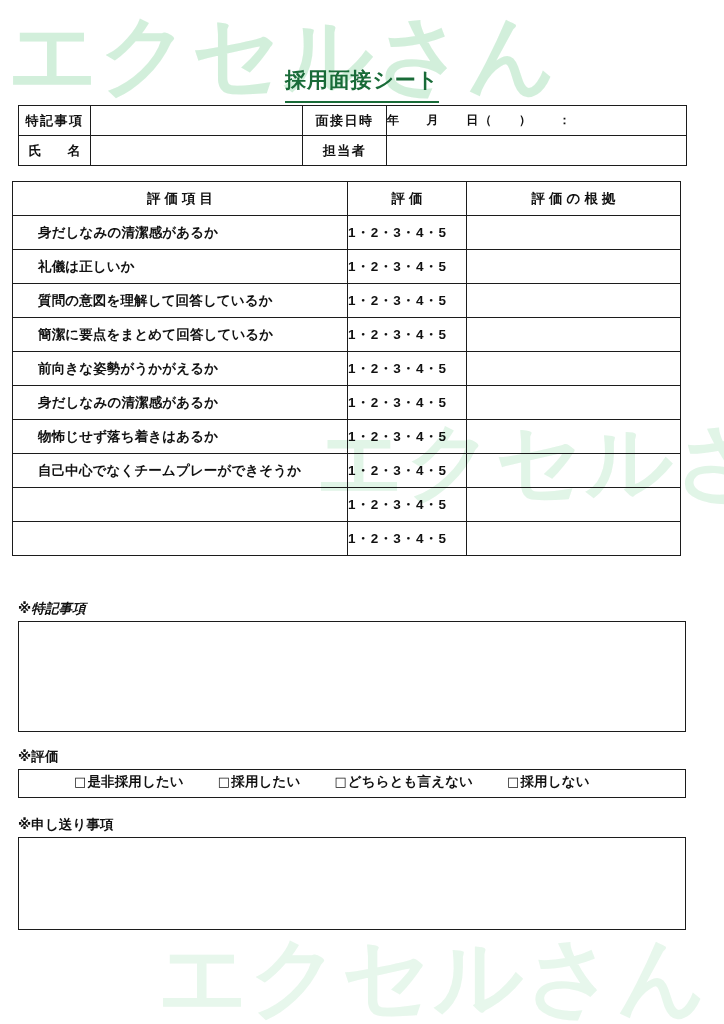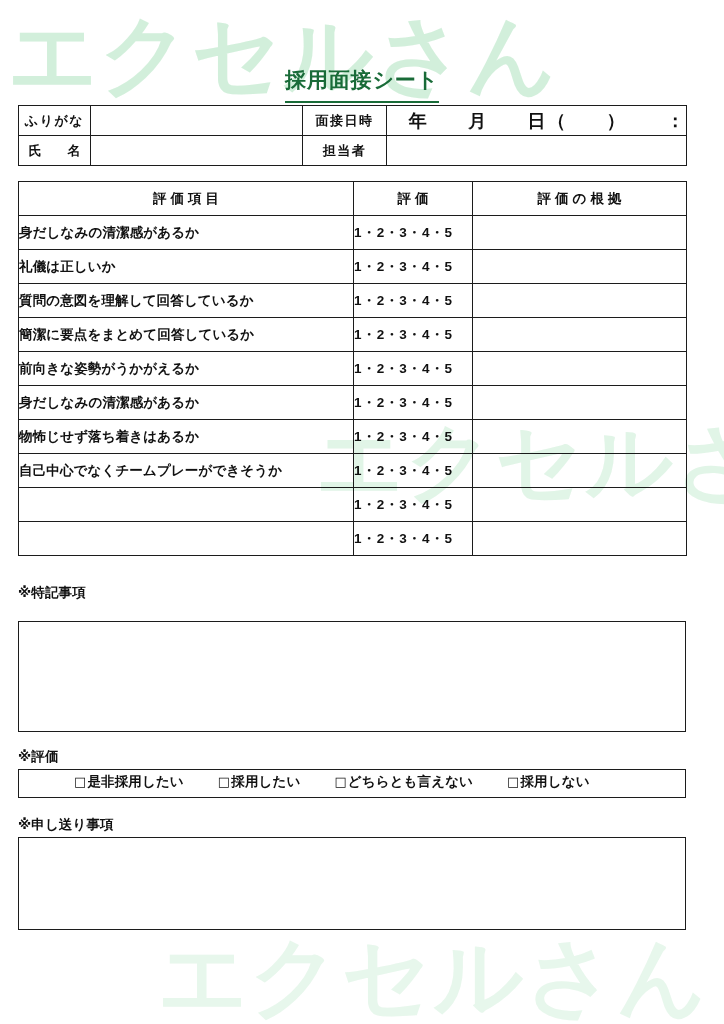--- a/index.html
+++ b/index.html
@@ -98,44 +98,44 @@
     width: 668px;
   }
   .info-table td { height: 30px; }
   .info-label {
     text-align: center;
     letter-spacing: 0.12em;
     font-size: 13px;
   }
   .info-label.spaced { letter-spacing: 0.5em; text-indent: 0.5em; }
   .date-value {
-    text-align: right;
+    text-align: left;
     letter-spacing: 0.1em;
-    font-size: 18px;
+    font-size: 12px;
     font-weight: 700;
   }
 
   
   .eval-table {
     position: absolute;
-    left: 18px;
+    left: 12px;
     top: 181px;
     width: 668px;
   }
   .eval-table th,
   .eval-table td { height: 34px; }
   .eval-table thead th {
     text-align: center;
     letter-spacing: 0.3em;
     text-indent: 0.3em;
     font-size: 13.5px;
   }
   .eval-item {
     text-align: left;
-    padding-left: 0;
+    padding-left: 25px;
     font-size: 13.5px;
     letter-spacing: 0.01em;
   }
   .eval-score {
     text-align: left;
     font-size: 13.5px;
     letter-spacing: 0.06em;
     font-weight: 700;
     font-family: "Liberation Sans", "DejaVu Sans", sans-serif;
   }
@@ -150,21 +150,21 @@
     color: #111;
     letter-spacing: 0.01em;
   }
   .field-box {
     position: absolute;
     left: 18px;
     border: 1.4px solid #1c1c1c;
     background: transparent;
   }
 
-  #label-notes     { top: 584px; }
+  #label-notes     { top: 600px; font-style: italic; }
   #box-notes       { top: 621px; width: 668px; height: 111px; }
   #label-rating    { top: 748px; }
   #box-rating      { top: 769px; width: 668px; height: 29px; }
   #label-handover  { top: 816px; }
   #box-handover    { top: 837px; width: 668px; height: 93px; }
 
   
   .choice-row {
     position: absolute;
     left: 18px;
@@ -202,21 +202,21 @@
 
   <table class="info-table">
     <colgroup>
       <col style="width:72px">
       <col style="width:212px">
       <col style="width:84px">
       <col style="width:300px">
     </colgroup>
     <tbody>
       <tr>
-        <td class="info-label">ふりがな</td>
+        <td class="info-label">特記事項</td>
         <td class="info-value"></td>
         <td class="info-label">面接日時</td>
         <td class="date-value">年　　月　　日（　　）　　：</td>
       </tr>
       <tr>
         <td class="info-label spaced">氏　名</td>
         <td class="info-value"></td>
         <td class="info-label">担当者</td>
         <td class="info-value"></td>
       </tr>

